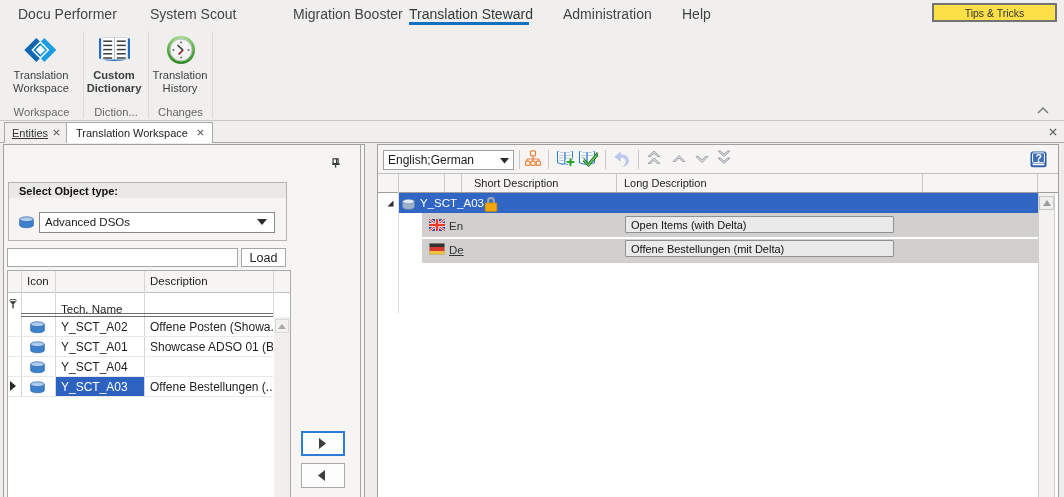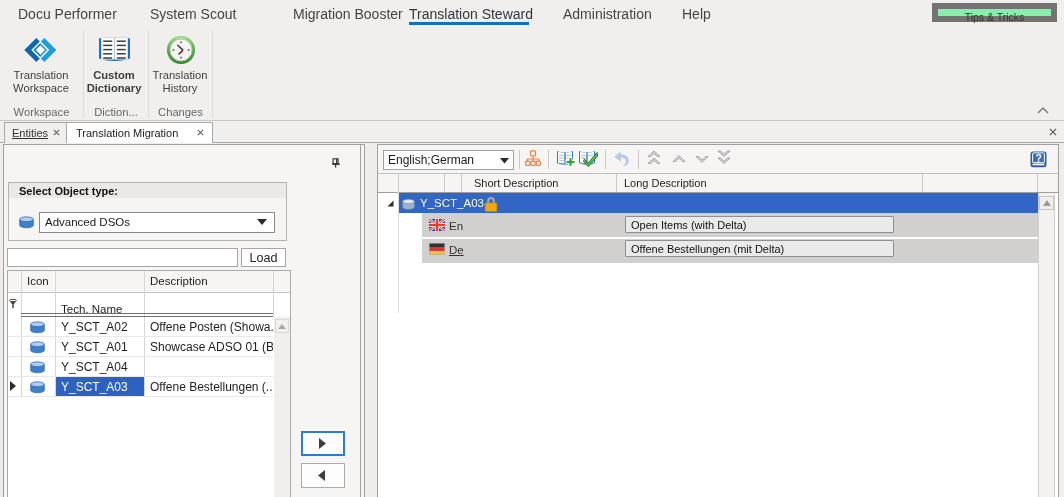--- a/index.html
+++ b/index.html
@@ -23,21 +23,21 @@
 <body>
 <div id="root">
 
   <div class="menuitem" style="left:18px;">Docu Performer</div>
   <div class="menuitem" style="left:150px;">System Scout</div>
   <div class="menuitem" style="left:257px;margin-left:36px;">Migration Booster</div>
   <div class="menuitem menusel" style="left:409px;">Translation Steward</div>
   <div class="abs" style="left:409px;top:22px;width:120px;height:3px;background:#1170c1;"></div>
   <div class="menuitem" style="left:563px;">Administration</div>
   <div class="menuitem" style="left:682px;">Help</div>
-  <div class="abs" style="left:932px;top:3px;width:125px;height:19px;background:#86efac;border:6px solid #737373;box-sizing:border-box;text-align:center;font-size:10.5px;color:#333;line-height:17px;">Tips &amp; Tricks</div>
+  <div class="abs" style="left:932px;top:3px;width:125px;height:19px;background:#fde047;border:2px solid #737373;box-sizing:border-box;text-align:center;font-size:10.5px;color:#333;line-height:17px;">Tips &amp; Tricks</div>
 
   <div class="rsep" style="left:83px;"></div>
   <div class="rsep" style="left:148px;"></div>
   <div class="rsep" style="left:212px;"></div>
 
   <svg class="abs" style="left:24px;top:37px;" width="33" height="26" viewBox="0 0 33 26">
     <polygon points="12.3,1 24.3,13 12.3,25 0.3,13" fill="#0f67b1"></polygon>
     <polygon points="20.3,1 32.3,13 20.3,25 8.3,13" fill="#1f9cdf"></polygon>
     <polygon points="16.3,5 24.3,13 16.3,21 8.3,13" fill="none" stroke="#ffffff" stroke-width="1.4"></polygon>
     <polygon points="16.3,6.6 16.3,19.4 10,13" fill="#0f67b1"></polygon>
@@ -94,21 +94,21 @@
 
   <div class="abs" style="left:0px;top:121px;width:1064px;height:22px;background:#f0efee;"></div>
   <div class="abs" style="left:0px;top:142px;width:67px;height:1px;background:#a9a9a9;"></div>
   <div class="abs" style="left:210px;top:142px;width:854px;height:1px;background:#a9a9a9;"></div>
   <div class="tab" style="left:4px;width:62px;background:#f0efee;"></div>
   <div class="abs" style="left:12px;top:127px;font-size:11px;color:#333;text-decoration:underline;">Entities</div>
   <svg class="abs" style="left:53px;top:129px;" width="7" height="7" viewBox="0 0 7 7">
       <path d="M0.8,0.8 L6.2,6.2 M6.2,0.8 L0.8,6.2" stroke="#606060" stroke-width="1.1"></path>
     </svg>
   <div class="tab" style="left:66px;width:145px;background:#ffffff;height:21px;"></div>
-  <div class="abs" style="left:76px;top:127px;font-size:11px;color:#222;">Translation Migration</div>
+  <div class="abs" style="left:76px;top:127px;font-size:11px;color:#222;">Translation Workspace</div>
   <svg class="abs" style="left:197px;top:129px;" width="7" height="7" viewBox="0 0 7 7">
       <path d="M0.8,0.8 L6.2,6.2 M6.2,0.8 L0.8,6.2" stroke="#606060" stroke-width="1.1"></path>
     </svg>
   <svg class="abs" style="left:1049px;top:128px;" width="8" height="8" viewBox="0 0 8 8">
       <path d="M0.9,0.9 L7.1,7.1 M7.1,0.9 L0.9,7.1" stroke="#565656" stroke-width="1.2"></path>
     </svg>
 
   <div class="abs" style="left:0px;top:143px;width:1064px;height:354px;background:#eeedec;"></div>
 
   <div class="abs" style="left:3px;top:144px;width:362px;height:353px;background:#f6f5f4;border:1px solid #a0a0a0;border-bottom:none;box-sizing:border-box;"></div>

